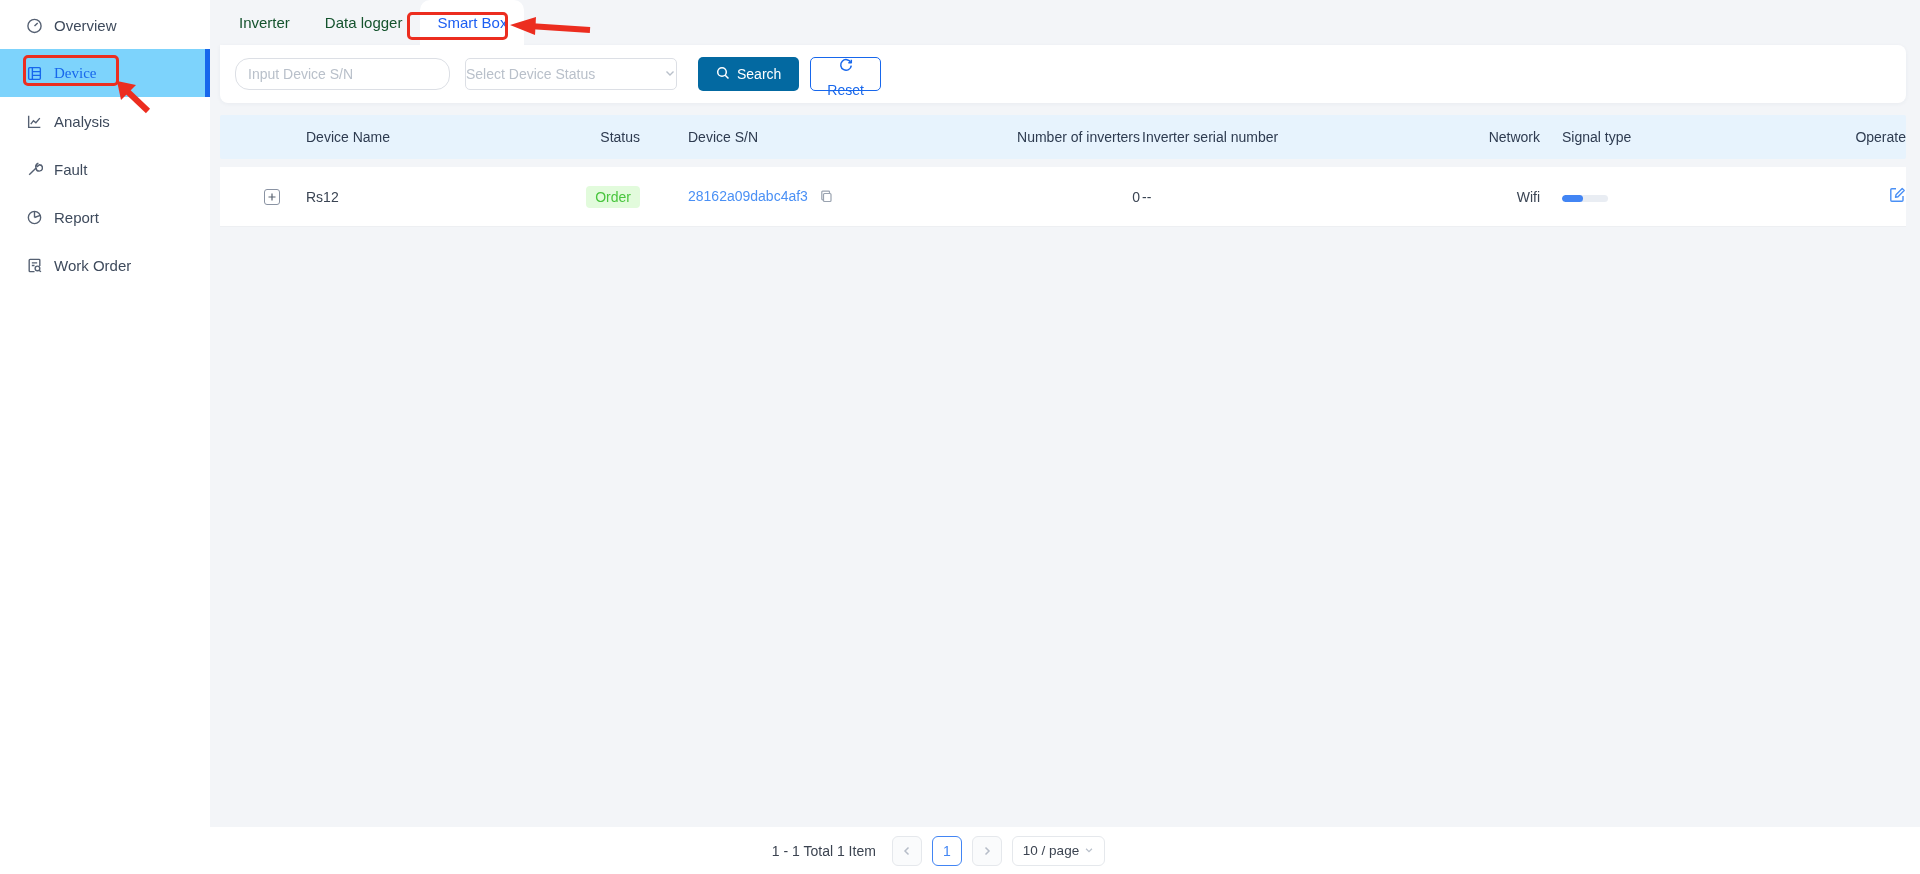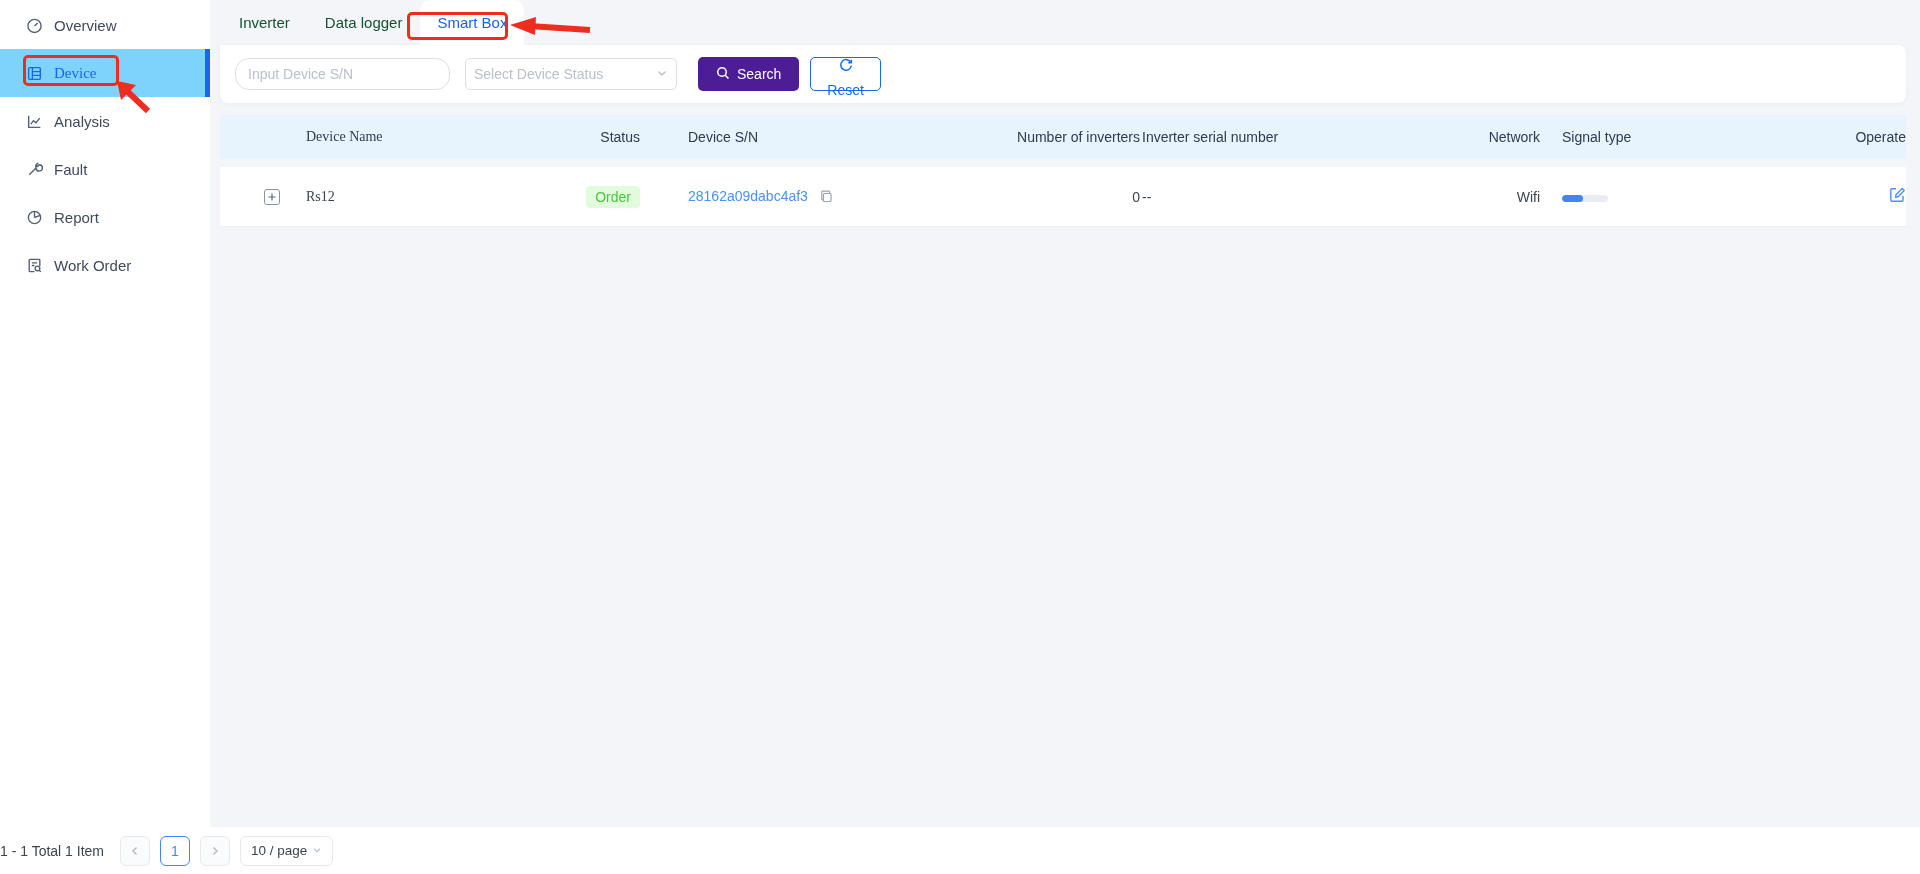--- a/index.html
+++ b/index.html
@@ -28,55 +28,55 @@
 
   .filter-card { height:58px; background:#fff; border-radius:0 8px 8px 8px;
     box-shadow:0 1px 4px rgba(31,57,105,0.05); display:flex; align-items:center;
     padding-left:15px; }
   .inp { width:215px; height:32px; border:1px solid #dcdfe5; border-radius:14px;
     padding:0 12px; font-size:14px; color:#333; outline:none; background:#fff;
     font-family:"Liberation Sans", sans-serif; }
   .inp::placeholder { color:#b9c0ca; }
   .fake-select { width:212px; height:32px; border:1px solid #dcdfe5; border-radius:5px;
     margin-left:15px; display:flex; align-items:center; justify-content:space-between;
-    padding:0 8px; font-size:14px; color:#b9c0ca; background:#fff; cursor:pointer; }
+    padding:0 0; font-size:14px; color:#b9c0ca; background:#fff; cursor:pointer; }
   .btn { height:34px; border-radius:5px; display:flex; align-items:center; gap:7px;
     font-size:14px; cursor:pointer; border:none; font-family:"Liberation Sans", sans-serif; }
-  .btn-search { background:#4c1d95; color:#fff; padding:0 18px; margin-left:21px; }
+  .btn-search { background:#0369a1; color:#fff; padding:0 18px; margin-left:21px; }
   .btn-reset { background:#fff; color:#1767ec; border:1px solid #1767ec;
     padding:0 16px; margin-left:11px;flex-direction:column; }
 
   
   .tgrid { display:grid;
     grid-template-columns:60px 260px 100px 260px 240px 250px 150px 180px 1fr;
     align-items:center; }
   .thead { margin-top:12px; height:44px; background:#e7f3fd; border-radius:2px;
     font-size:14px; color:#2e3b50; font-weight:500; }
   .trow { margin-top:8px; height:60px; background:#fff; font-size:14px; color:#3a4453;
     border-bottom:1px solid #edeff2; }
   .c-center { text-align:right; }
-  .c-name { padding-left:26px;font-family:Liberation Serif, serif; }
+  .c-name { padding-left:26px; }
   .c-sn { padding-left:48px; }
   .c-invserial { padding-left:2px; }
   .c-signal { padding-left:22px; }
   .expand-btn { width:16px; height:16px; border:1px solid #8a93a3; border-radius:3px;
     display:inline-flex; align-items:center; justify-content:center; background:#fff;
     cursor:pointer; color:#5b6472; }
   .badge-online { display:inline-block; padding:3px 9px; border-radius:4px;
     background:#e2fbdc; color:#49c53e; font-size:14px; }
   .sn-link { color:#4a90f5; cursor:pointer; }
   .copy-ic { display:inline-block; margin-left:8px; vertical-align:-2px; cursor:pointer; }
   .signal-track { width:46px; height:7px; background:#e9edf3; border-radius:4px;
     overflow:hidden; display:inline-block; }
   .signal-fill { height:7px; background:#4285f4; border-radius:4px; }
   .edit-btn { display:inline-flex; cursor:pointer; }
 
   
   .footer { position:absolute; left:0; top:827px; width:1920px; height:47px;
-    background:#fff; display:flex; align-items:center; justify-content:flex-start;
+    background:#fff; display:flex; align-items:center; justify-content:center;
     padding-right:43px; gap:10px; z-index:3; }
   .pg-total { font-size:14px; color:#3b4350; margin-right:6px; }
   .pg-btn { width:30px; height:30px; border:1px solid #e5e8ec; background:#fafbfc;
     border-radius:6px; display:flex; align-items:center; justify-content:center;
     color:#b6bdc8; cursor:pointer; }
   .pg-page { width:30px; height:30px; border:1px solid #4285f4; background:#fff;
     border-radius:6px; display:flex; align-items:center; justify-content:center;
     color:#4285f4; font-size:14px; cursor:pointer; }
   .pg-size { height:30px; border:1px solid #e5e8ec; background:#fff; border-radius:6px;
     display:flex; align-items:center; gap:5px; padding:0 10px; font-size:13.5px;

